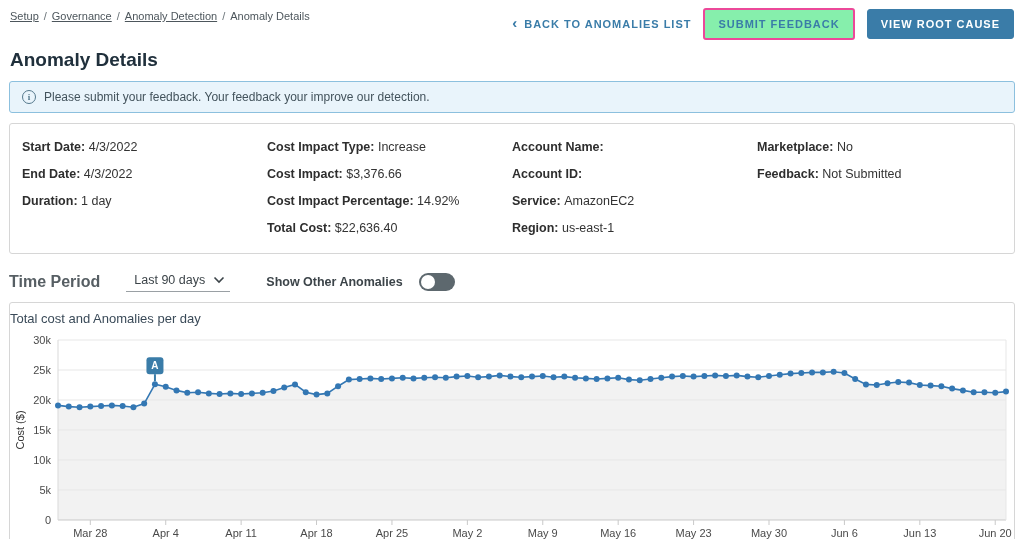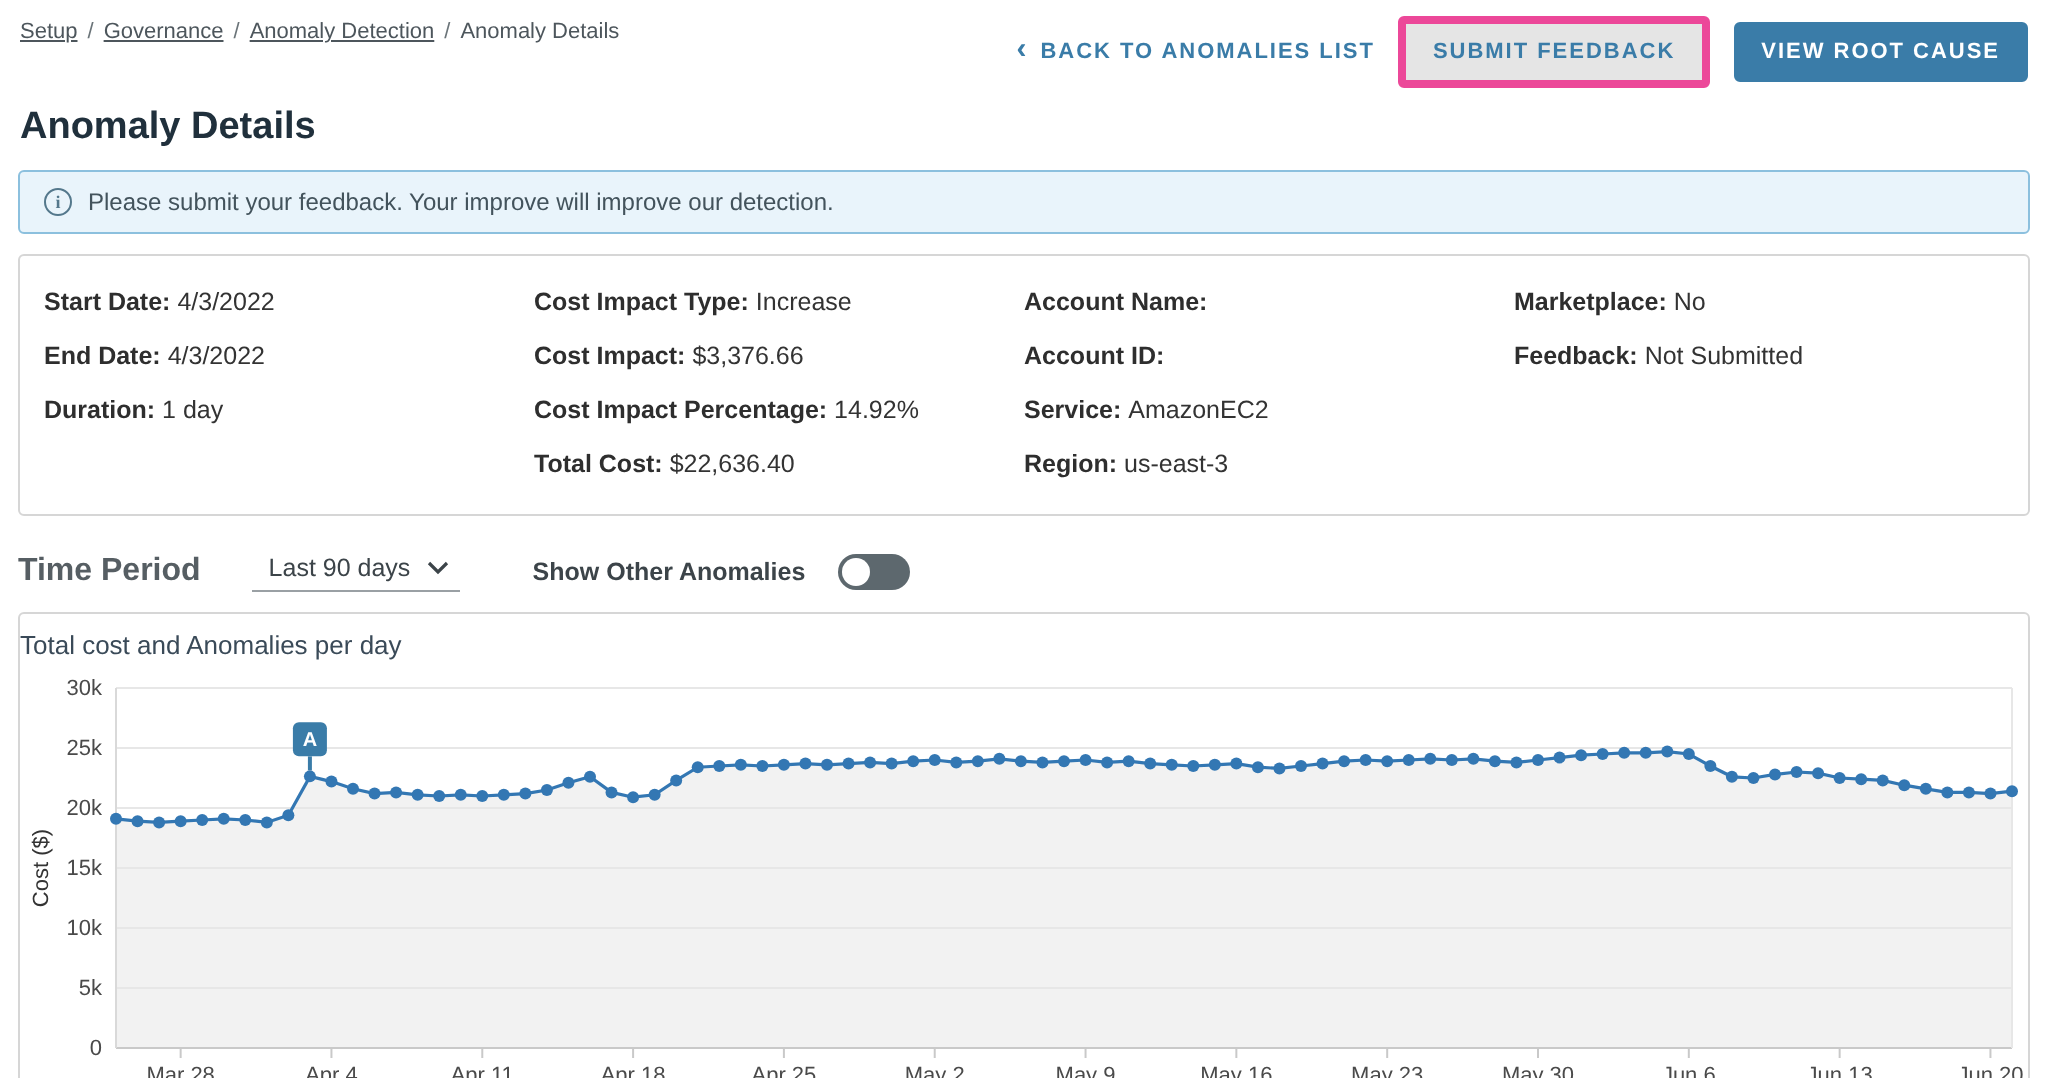--- a/index.html
+++ b/index.html
@@ -14,21 +14,21 @@
   .topbar { display:flex; justify-content:space-between; align-items:flex-start; padding:8px 10px 0 10px; }
   .crumbs { font-size:11px; color:#4d565c; padding-top:2px; }
   .crumbs a { color:#4d565c; text-decoration:underline; cursor:pointer; }
   .crumb-sep { margin:0 5px; color:#6b7479; }
   .actions { display:flex; align-items:center; gap:12px; }
   .back-link { display:flex; align-items:center; gap:6px; color:#3a7ca8; font-size:11px; font-weight:bold;
                letter-spacing:.09em; cursor:pointer; white-space:nowrap; }
   .back-chevron { font-size:15px; line-height:10px; font-weight:bold; transform:translateY(-1px); }
   .btn { font-family:"Liberation Sans",sans-serif; font-size:11px; font-weight:bold; letter-spacing:.09em;
          border-radius:3px; padding:8px 13px; cursor:pointer; white-space:nowrap; }
-  .btn-outline { background:#e5e5e5; color:#3a7ca8; border:4px solid #ec4899; }
+  .btn-outline { background:#86efac; color:#3a7ca8; border:2px solid #ec4899; }
   .btn-filled  { background:#3a7ca8; color:#fff; border:1px solid #3a7ca8; }
   
   .page-title { font-size:19px; font-weight:600; color:#20303c; padding:9px 10px 10px 10px; }
   
   .banner { margin:0 9px; background:#e9f4fb; border:1px solid #8cc0de; border-radius:3px;
             padding:8px 12px; display:flex; align-items:center; gap:8px; color:#43535c; font-size:12px; }
   .info-icon { width:14px; height:14px; border:1.4px solid #54788c; border-radius:50%;
                display:inline-flex; align-items:center; justify-content:center;
                font-size:9px; font-weight:bold; color:#54788c; font-family:"Liberation Serif",serif; flex:0 0 auto; }
   
@@ -67,40 +67,40 @@
     </div>
     <button class="btn btn-outline">SUBMIT FEEDBACK</button>
     <button class="btn btn-filled">VIEW ROOT CAUSE</button>
   </div>
 </div>
 
 <div class="page-title">Anomaly Details</div>
 
 <div class="banner">
   <span class="info-icon">i</span>
-  <span>Please submit your feedback. Your improve will improve our detection.</span>
+  <span>Please submit your feedback. Your feedback your improve our detection.</span>
 </div>
 
 <div class="details-card" id="details-card">
     <div>
       <div class="field"><span class="flabel">Start Date: </span><span class="fvalue">4/3/2022</span></div>
       <div class="field"><span class="flabel">End Date: </span><span class="fvalue">4/3/2022</span></div>
       <div class="field"><span class="flabel">Duration: </span><span class="fvalue">1 day</span></div>
     </div>
     <div>
       <div class="field"><span class="flabel">Cost Impact Type: </span><span class="fvalue">Increase</span></div>
       <div class="field"><span class="flabel">Cost Impact: </span><span class="fvalue">$3,376.66</span></div>
       <div class="field"><span class="flabel">Cost Impact Percentage: </span><span class="fvalue">14.92%</span></div>
       <div class="field"><span class="flabel">Total Cost: </span><span class="fvalue">$22,636.40</span></div>
     </div>
     <div>
       <div class="field"><span class="flabel">Account Name: </span><span class="fvalue"></span></div>
       <div class="field"><span class="flabel">Account ID: </span><span class="fvalue"></span></div>
       <div class="field"><span class="flabel">Service: </span><span class="fvalue">AmazonEC2</span></div>
-      <div class="field"><span class="flabel">Region: </span><span class="fvalue">us-east-3</span></div>
+      <div class="field"><span class="flabel">Region: </span><span class="fvalue">us-east-1</span></div>
     </div>
     <div>
       <div class="field"><span class="flabel">Marketplace: </span><span class="fvalue">No</span></div>
       <div class="field"><span class="flabel">Feedback: </span><span class="fvalue">Not Submitted</span></div>
     </div>
   </div>
 
 <div class="controls">
   <span class="ctl-label">Time Period</span>
   <div class="dropdown">

